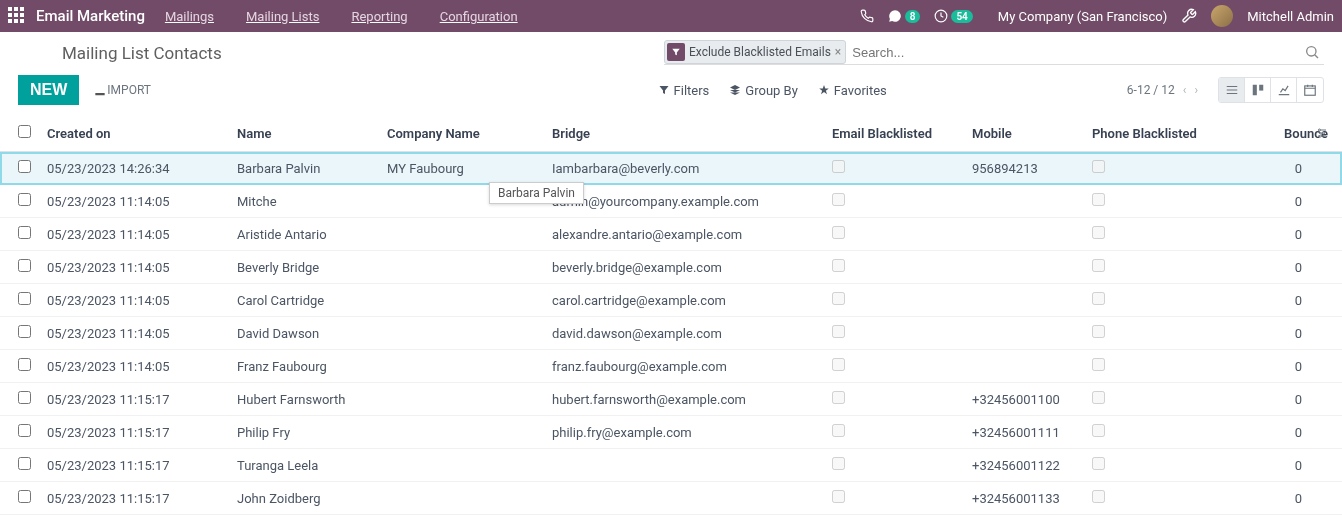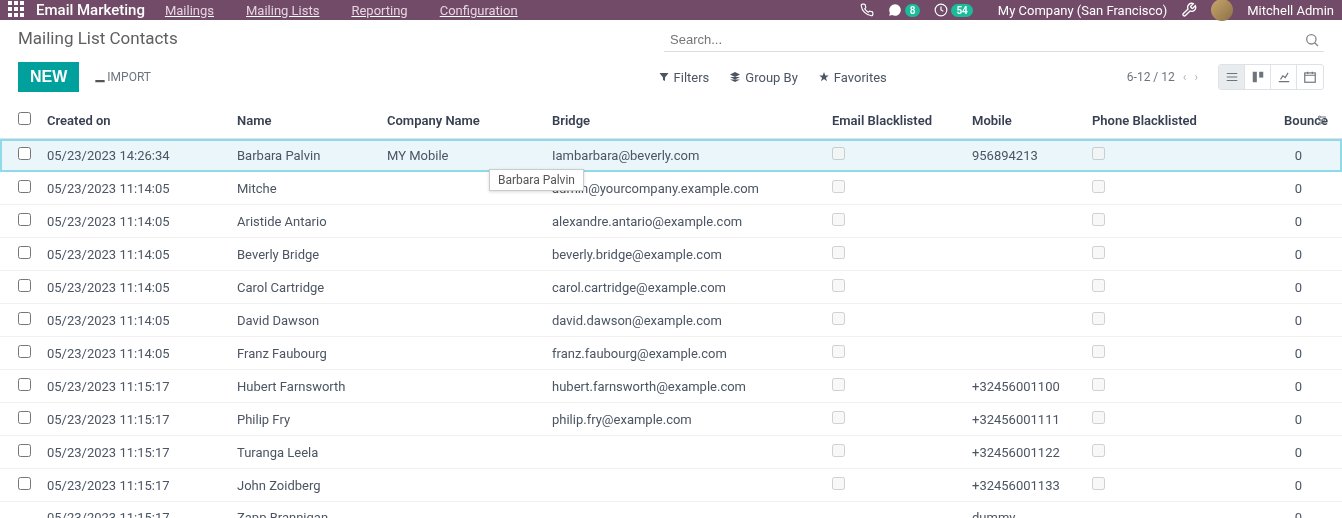--- a/index.html
+++ b/index.html
@@ -1,28 +1,28 @@
 <!DOCTYPE html>
 <html><head>
 <meta charset="utf-8">
 <style>
 * { margin: 0; padding: 0; box-sizing: border-box; }
 body { font-family: -apple-system, BlinkMacSystemFont, "Segoe UI", Roboto, sans-serif; font-size: 13px; color: #374151; background: #fff; width: 1342px; }
-.topbar { background: #714B67; height: 20px; display: flex; align-items: center; padding: 0 8px; color: #fff; }
+.topbar { background: #714B67; height: 32px; display: flex; align-items: center; padding: 0 8px; color: #fff; }
 .apps-icon { width: 18px; height: 18px; display: grid; grid-template-columns: repeat(3,4px); grid-template-rows: repeat(3,4px); gap: 2px; margin-right: 10px; cursor: pointer; }
 .apps-icon span { background: #fff; }
 .app-title { font-weight: 500; font-size: 15px; margin-right: 20px; }
 .topnav { display: flex; gap: 32px; text-decoration: underline; }
 .topnav a { color: #e5d5e0; font-size: 13px; cursor: pointer; }
 .topbar-right { margin-left: auto; display: flex; align-items: center; gap: 14px; }
 .badge-item { display: flex; align-items: center; gap: 3px; font-size: 12px; cursor: pointer; }
 .badge-green { background: #1abc9c; border-radius: 8px; padding: 1px 5px; font-size: 10px; font-weight: 600; }
 .company-name { font-size: 13px; padding-left: 11px; }
 .avatar { width: 22px; height: 22px; border-radius: 50%; background: linear-gradient(135deg,#c9a66b,#8b6f47); }
-.subheader { display: flex; align-items: flex-start; padding: 8px 18px 4px; }
+.subheader { display: flex; align-items: center; padding: 8px 18px 4px; margin-left: 44px; }
 .page-title { font-size: 17px; color: #5f5f5f; font-weight: 400; }
 .search-area { margin-left: auto; display: flex; align-items: center; flex: 0 0 660px; border-bottom: 1px solid #ddd; }
 .filter-chip { display: flex; align-items: center; background: #e9ecef; border: 1px solid #ced4da; border-radius: 3px; padding: 2px 4px 2px 2px; font-size: 12px; color: #495057; }
 .filter-chip-icon { background: #714B67; color: #fff; width: 18px; height: 18px; display: flex; align-items: center; justify-content: center; border-radius: 2px; margin-right: 4px; }
 .filter-chip .x { margin-left: 4px; cursor: pointer; color: #888; }
 .search-input { border: none; outline: none; padding: 4px 6px; font-size: 13px; flex: 1; }
 .search-icon-right { color: #888; padding-right: 4px; cursor: pointer; }
 .controlbar { display: flex; align-items: center; padding: 6px 18px 10px; }
 .btn-new { background: #00A09D; color: #fff; border: none; padding: 6px 12px; font-size: 16px; font-weight: 600; cursor: pointer; }
 .ctrl-icon { margin-left: 14px; color: #555; cursor: pointer; }
@@ -102,20 +102,29 @@
         </svg>
       </div>
     <div class="avatar"></div>
     <div>Mitchell Admin</div>
   </div>
 </div>
 
 <div class="subheader">
   <div class="page-title">Mailing List Contacts</div>
   <div class="search-area">
+    <div class="filter-chip">
+      <div class="filter-chip-icon">
+          <svg width="10" height="10" viewBox="0 0 24 24" fill="#fff">
+            <path d="M3 4h18l-7 9v7l-4-2v-5z"></path>
+          </svg>
+        </div>
+      <span>Exclude Blacklisted Emails</span>
+      <span class="x">×</span>
+    </div>
     <input class="search-input" placeholder="Search..." style="">
     <div class="search-icon-right">
         <svg width="16" height="16" viewBox="0 0 24 24" fill="none" stroke="currentColor" stroke-width="2">
           <circle cx="11" cy="11" r="7"></circle>
           <path d="M21 21l-5-5"></path>
         </svg>
       </div>
   </div>
 </div>
 
@@ -200,21 +209,21 @@
             </svg>
           </span>
     </th>
   </tr>
 </thead>
 <tbody id="tbody">
       <tr class="row-highlight">
         <td class="checkbox-cell"><input type="checkbox" style=""></td>
         <td class="col-created">05/23/2023 14:26:34</td>
         <td class="col-name" style="position:relative">Barbara Palvin<div class="tooltip">Barbara Palvin</div></td>
-        <td class="col-company">MY Mobile</td>
+        <td class="col-company">MY Faubourg</td>
         <td class="col-email">Iambarbara@beverly.com</td>
         <td class="col-eblk"><input type="checkbox" disabled="" style=""></td>
         <td class="col-mobile">956894213</td>
         <td class="col-pblk"><input type="checkbox" disabled="" style=""></td>
         <td class="col-bounce">0</td>
       </tr>
       <tr>
         <td class="checkbox-cell"><input type="checkbox" style=""></td>
         <td class="col-created">05/23/2023 11:14:05</td>
         <td class="col-name" style="position:relative">Mitche</td>

